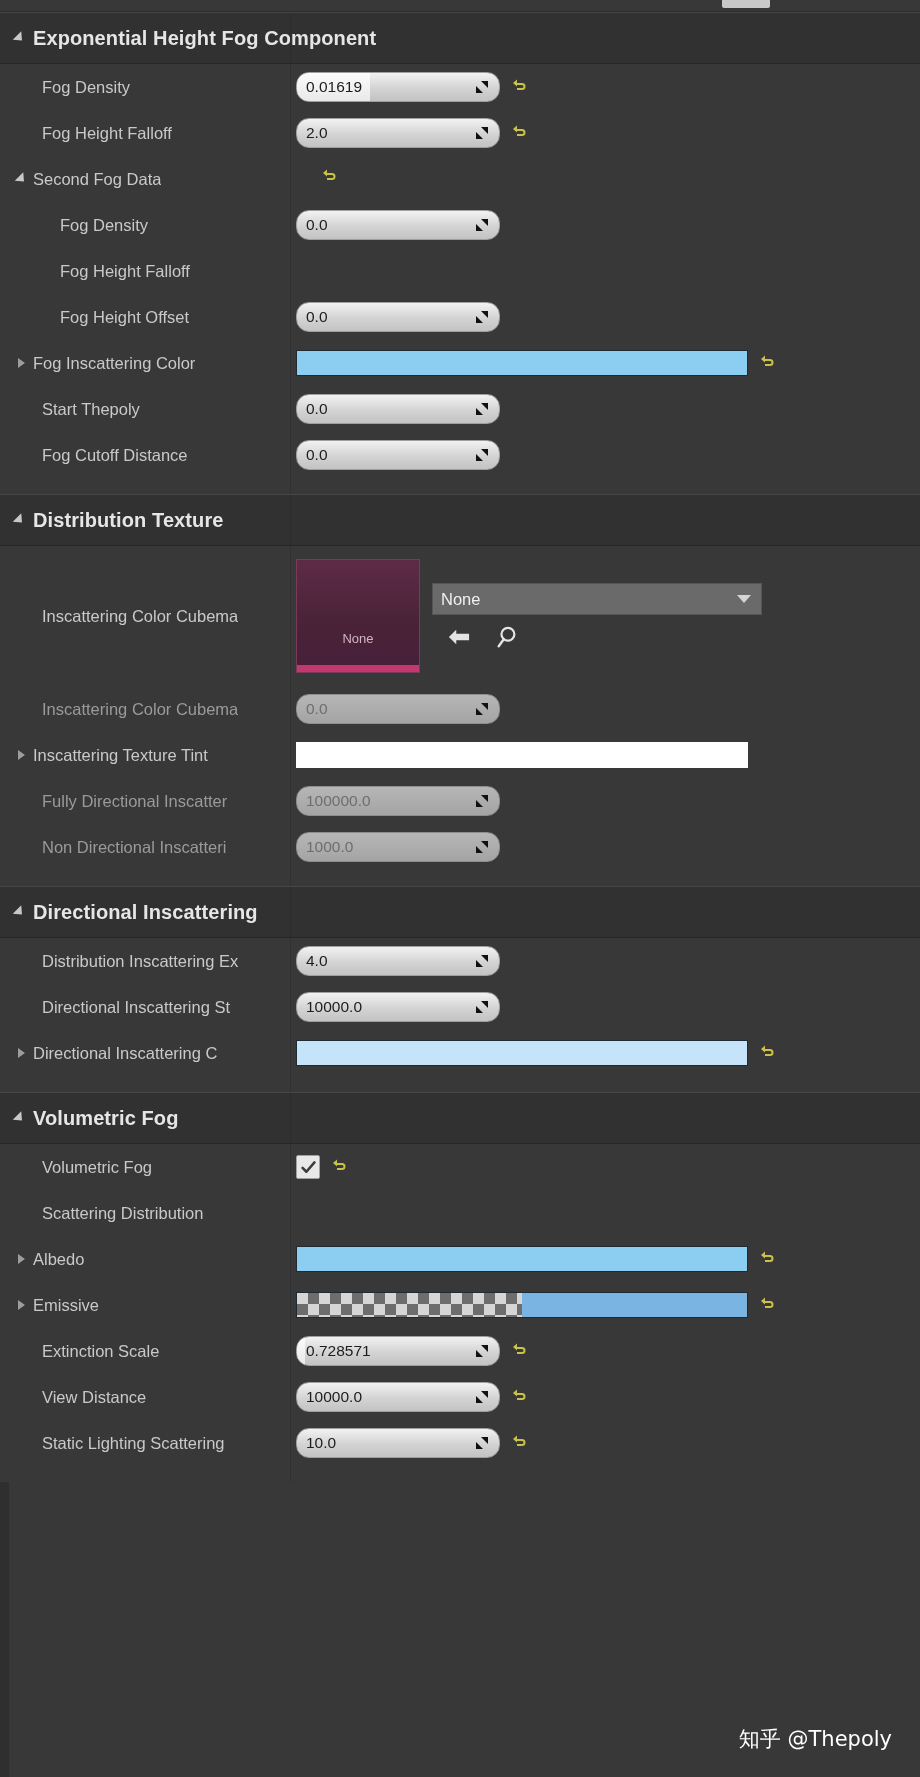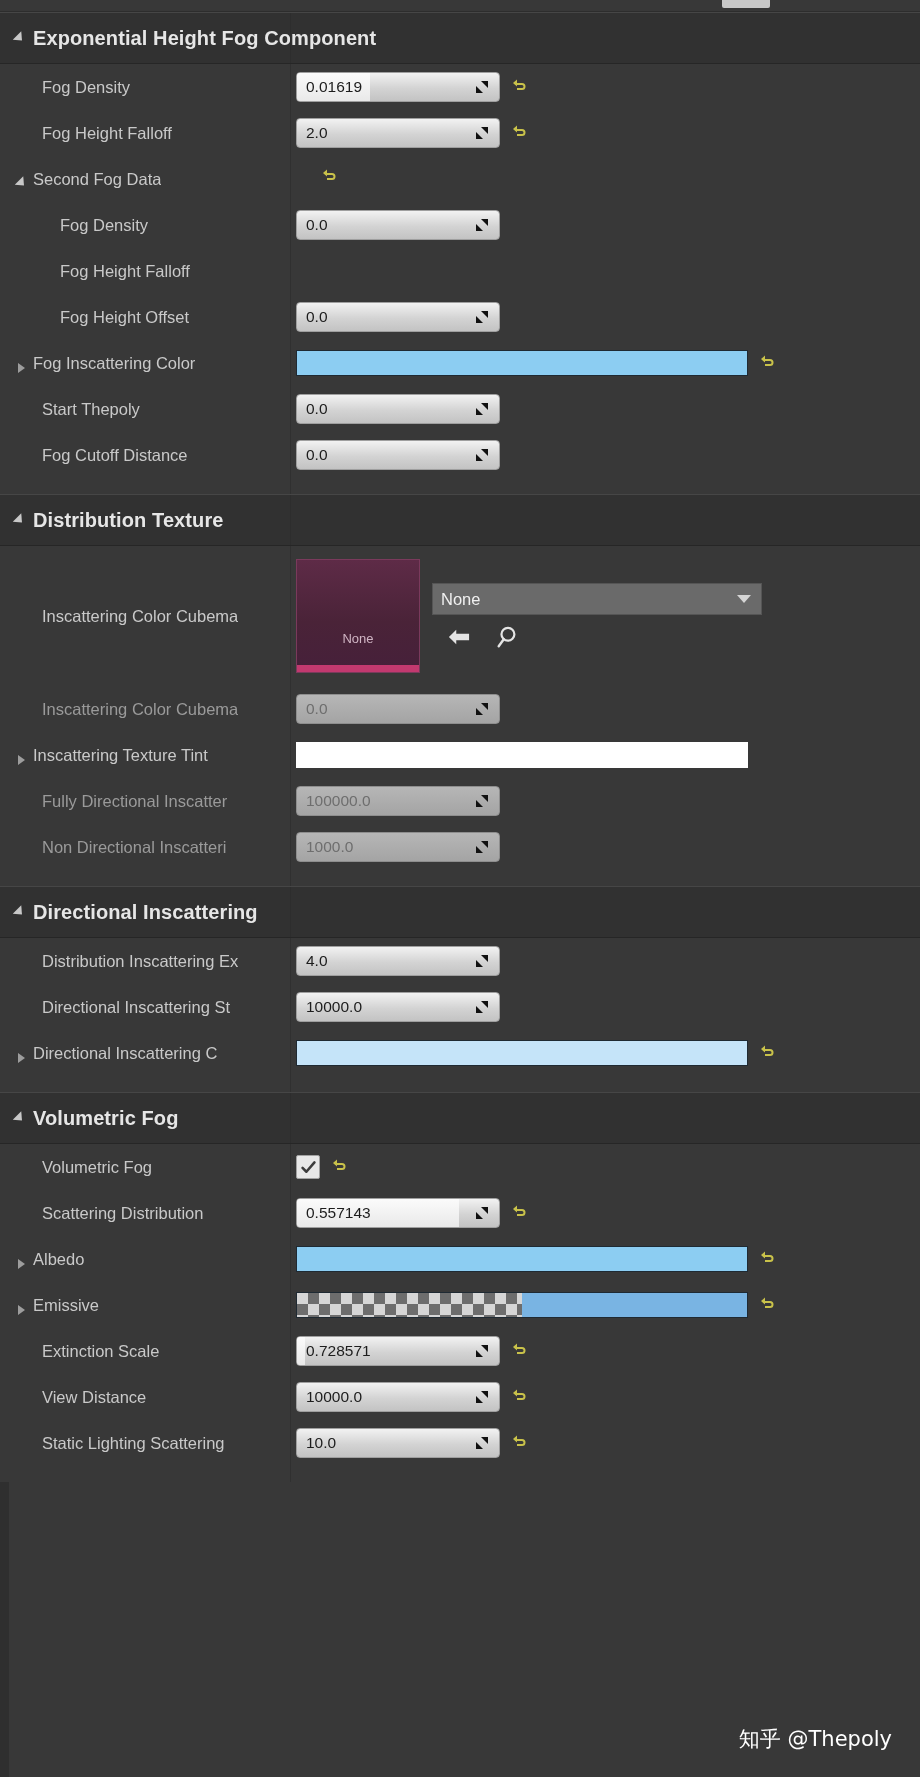--- a/index.html
+++ b/index.html
@@ -33,21 +33,21 @@
   .cat .splitline { position: absolute; left: 290px; top: 0; bottom: 0; width: 1px; background: #2d2d2d; }
 
   
   .rows { background: #383838; position: relative; }
   .rows .vsplit { position: absolute; left: 290px; top: 0; bottom: 0; width: 1px; background: #303030; }
   .row {
     position: relative; display: flex; align-items: center;
     height: 46px; padding-left: 0;
   }
   .row .namecell {
-    width: 290px; flex: 0 0 290px; display: flex; align-items: flex-end;
+    width: 290px; flex: 0 0 290px; display: flex; align-items: center;
     padding-right: 6px; overflow: hidden; white-space: nowrap;
   }
   .row .name {
     color: #c9c9c9; font-size: 16.5px; overflow: hidden;
     text-overflow: clip; white-space: nowrap;
   }
   .row.dim .name { color: #9a9a9a; }
   .row .valcell { flex: 1; display: flex; align-items: center; padding-left: 6px; }
 
   .indent1 { padding-left: 42px; }
@@ -60,21 +60,21 @@
     border-left: 7px solid #9d9d9d; border-top: 5px solid transparent; border-bottom: 5px solid transparent;
   }
   .exp-down {
     width: 0; height: 0; margin-right: 8px; flex: 0 0 auto;
     border-left: 7px solid #c8c8c8; border-top: 6px solid transparent; border-bottom: 6px solid transparent;
     transform: rotate(45deg);
   }
 
   
   .numfield {
-    position: relative; width: 204px; height: 30px; border-radius: 4px;
+    position: relative; width: 204px; height: 30px; border-radius: 13px;
     background: linear-gradient(180deg,#f2f2f2 0%, #d3d3d3 55%, #c3c3c3 100%);
     border: 1px solid #9f9f9f; display: flex; align-items: center; overflow: hidden;
     flex: 0 0 auto;
   }
   .numfield .fill {
     position: absolute; left: 0; top: 0; bottom: 0;
     background: linear-gradient(180deg,#fbfbfb 0%, #e9e9e9 100%);
   }
   .numfield .val {
     position: relative; z-index: 2; color: #1d1d1d; font-size: 15.5px; padding-left: 9px;
@@ -463,34 +463,20 @@
             <span class="resetico"><svg viewBox="0 0 16 18" width="16" height="18">
                 <path d="M3 5 h7 a3.5 3.5 0 0 1 0 7 h-5 v-2 h5 a1.5 1.5 0 0 0 0-3 h-7 z" fill="#c9c24a"></path>
                 <path d="M5 1.5 L5 8.5 L1 5 z" fill="#c9c24a"></path>
               </svg></span>
           </div>
         </div>
         <div class="row">
           <div class="namecell indent1">
             <span class="name">Scattering Distribution</span>
           </div>
-          <div class="valcell">
-            <div class="numfield">
-              <div class="fill" style="width:80%"></div>
-              <span class="val">0.557143</span>
-              <span class="spin"><svg viewBox="0 0 14 14" width="14" height="14">
-                  <path d="M13 1 L13 8 L6 1 z" fill="#111"></path>
-                  <path d="M1 13 L1 6 L8 13 z" fill="#111"></path>
-                </svg></span>
-            </div>
-            <span class="resetico"><svg viewBox="0 0 16 18" width="16" height="18">
-                <path d="M3 5 h7 a3.5 3.5 0 0 1 0 7 h-5 v-2 h5 a1.5 1.5 0 0 0 0-3 h-7 z" fill="#c9c24a"></path>
-                <path d="M5 1.5 L5 8.5 L1 5 z" fill="#c9c24a"></path>
-              </svg></span>
-          </div>
         </div>
         <div class="row">
           <div class="namecell indent-arrow">
             <span class="exp-right"></span>
             <span class="name">Albedo</span>
           </div>
           <div class="valcell">
             <div class="swatch" style="width:452px">
               <div class="solid" style="background:#8ccdf2"></div>
             </div>

